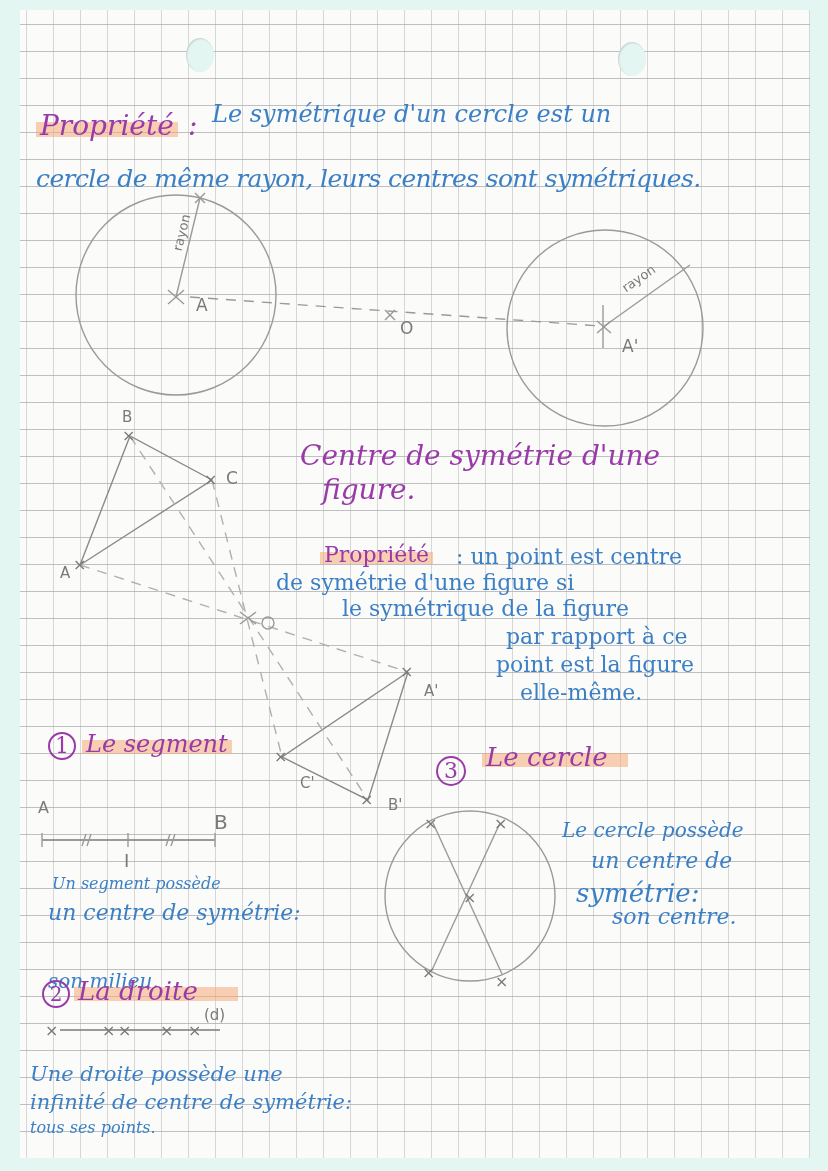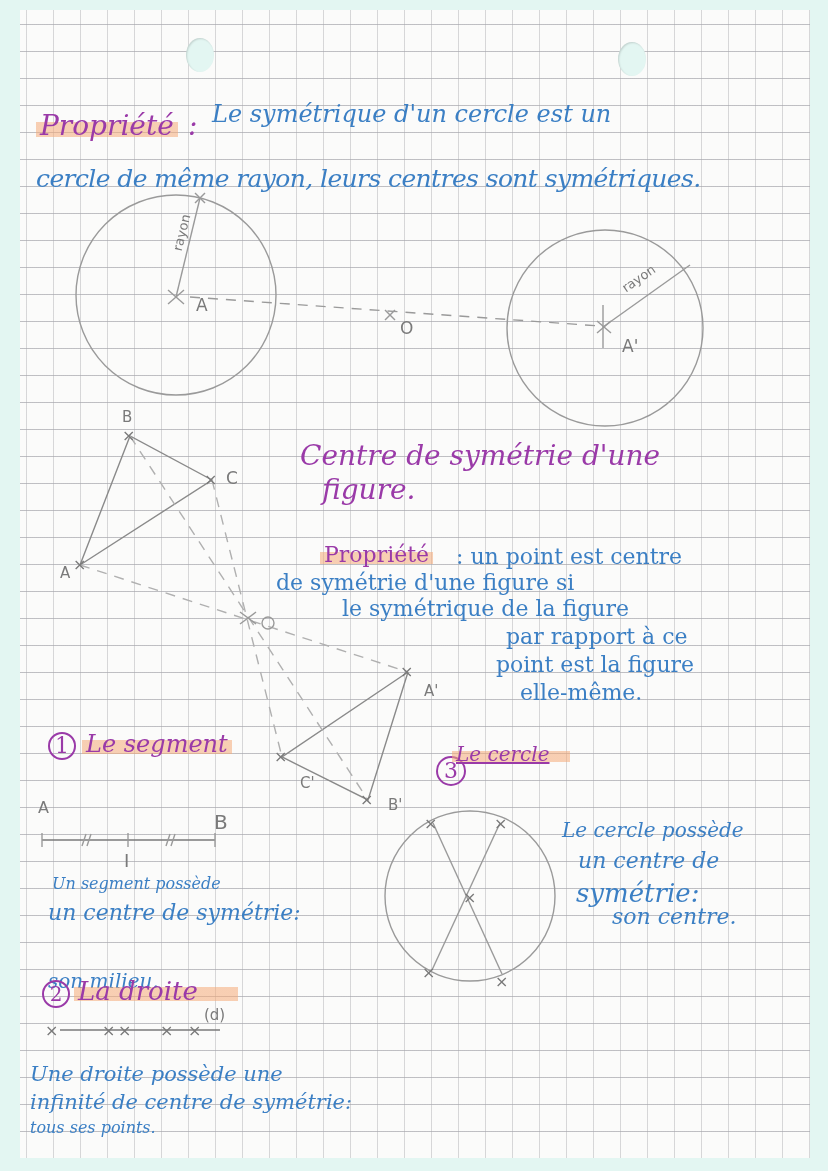--- a/index.html
+++ b/index.html
@@ -132,17 +132,17 @@
 <div class="txt blue" style="left:48px;top:928px;font-size:20px;margin-top:43px;">son milieu.</div>
 
 <div class="txt purple" style="left:42px;top:980px;font-size:20px;border:2px solid #9a3aa8;border-radius:50%;width:24px;height:24px;text-align:center;line-height:24px;font-style:normal;">2</div>
 <div class="txt purple hl" style="left:74px;top:978px;font-size:26px;padding-right:40px;">La droite</div>
 <div class="txt pencil" style="left:204px;top:1008px;font-size:15px;">(d)</div>
 <div class="txt blue" style="left:30px;top:1064px;font-size:21px;">Une droite possède une</div>
 <div class="txt blue" style="left:30px;top:1092px;font-size:21px;">infinité de centre de symétrie:</div>
 <div class="txt blue" style="left:30px;top:1120px;font-size:16px;">tous ses points.</div>
 
 <div class="txt purple" style="left:436px;top:756px;font-size:22px;border:2px solid #9a3aa8;border-radius:50%;width:26px;height:26px;text-align:center;line-height:26px;font-style:normal;">3</div>
-<div class="txt purple hl" style="left:452px;top:744px;font-size:20px;padding-right:20px;text-decoration:underline;">Le cercle</div>
+<div class="txt purple hl" style="left:482px;top:744px;font-size:26px;padding-right:20px;">Le cercle</div>
 <div class="txt blue" style="left:562px;top:820px;font-size:20px;">Le cercle possède</div>
-<div class="txt blue" style="left:578px;top:850px;font-size:22px;font-style:italic;">un centre de</div>
+<div class="txt blue" style="left:591px;top:850px;font-size:22px;font-style:italic;">un centre de</div>
 <div class="txt blue" style="left:576px;top:880px;font-size:26px;">symétrie:</div>
 <div class="txt blue" style="left:612px;top:906px;font-size:22px;">son centre.</div>
 
 </body></html>

